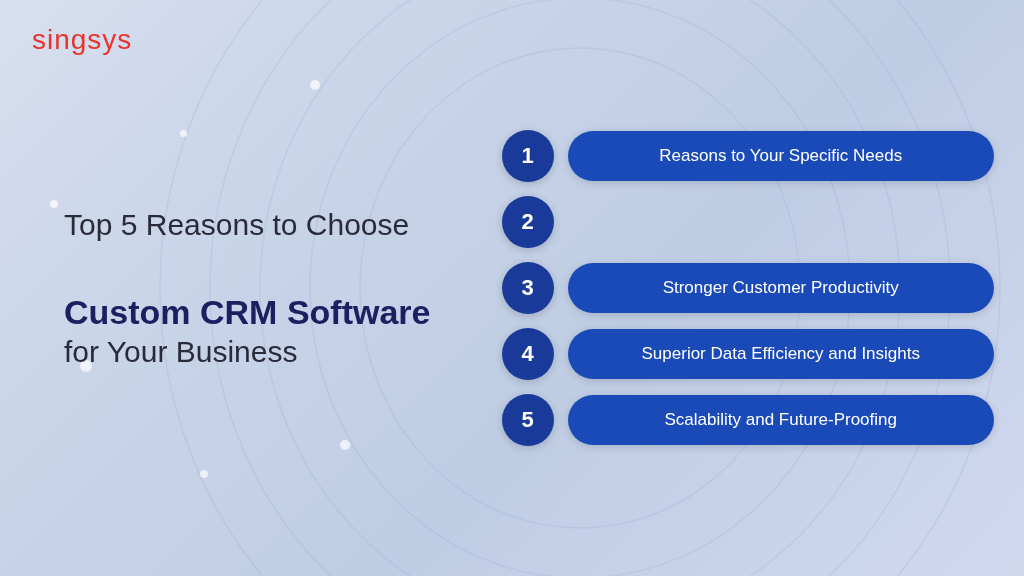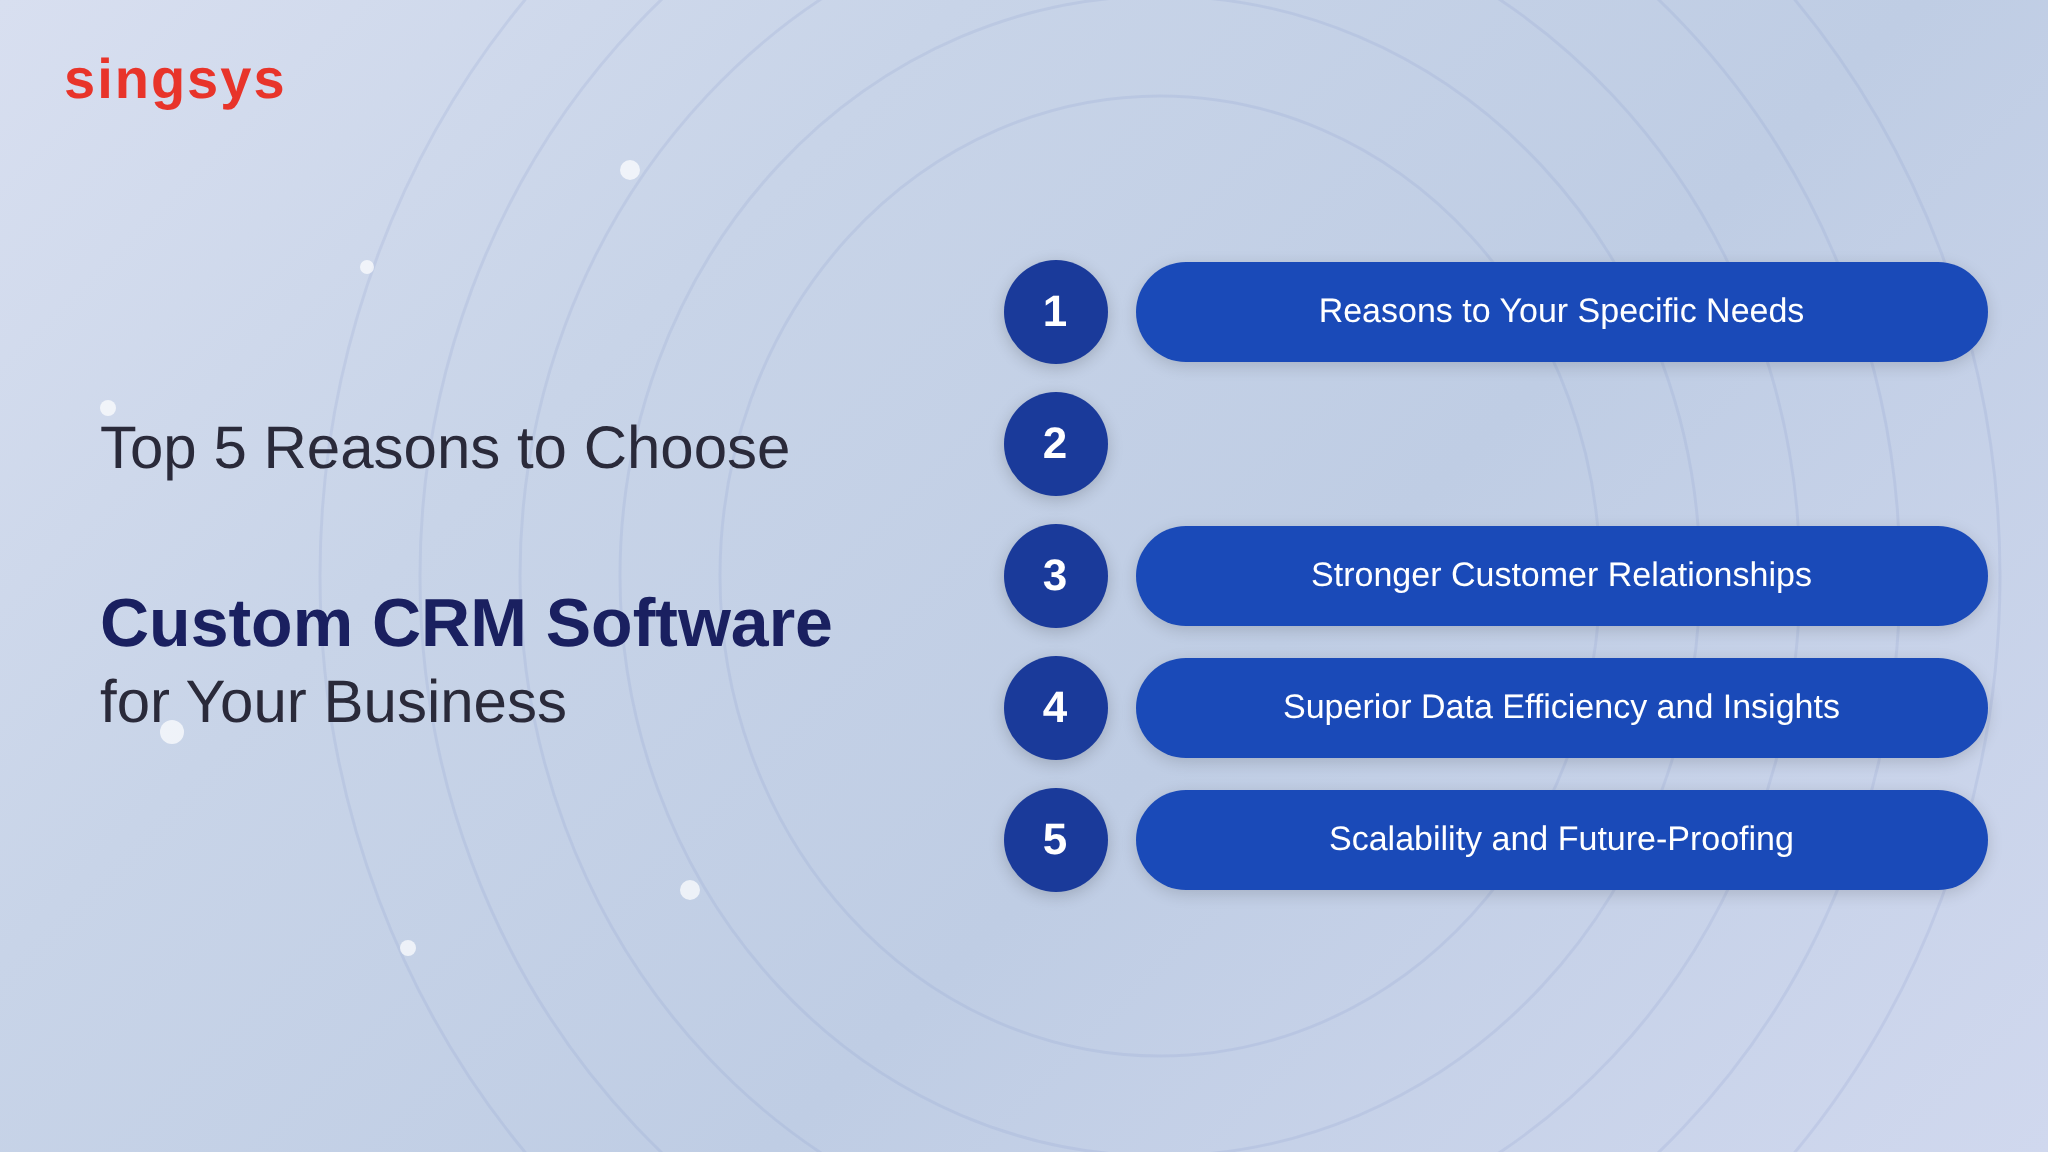--- a/index.html
+++ b/index.html
@@ -35,30 +35,30 @@
       border-radius: 50%;
       background: rgba(255,255,255,0.7);
     }
 
     
     .logo {
       position: absolute;
       top: 24px;
       left: 32px;
       font-size: 28px;
-      font-weight: 700;
+      font-weight: 400;
       color: #e8342a;
       letter-spacing: 1px;
       z-index: 10;
     }
 
     
     .left-panel {
       width: 48%;
-      padding: 40px 20px 40px 50px;
+      padding: 40px 20px 40px 64px;
       z-index: 5;
       position: relative;
     }
 
     .heading-light {
       font-size: 30px;
       font-weight: 400;
       color: #2a2a3a;
       line-height: 1.3;
     }
@@ -164,21 +164,21 @@
   <div class="right-panel" id="reasons-panel">
   <div class="reason-row">
         <div class="number-circle">1</div>
         <div class="reason-pill">Reasons to Your Specific Needs</div>
       </div>
       <div class="reason-row">
         <div class="number-circle">2</div>
       </div>
       <div class="reason-row">
         <div class="number-circle">3</div>
-        <div class="reason-pill">Stronger Customer Relationships</div>
+        <div class="reason-pill">Stronger Customer Productivity</div>
       </div>
       <div class="reason-row">
         <div class="number-circle">4</div>
         <div class="reason-pill">Superior Data Efficiency and Insights</div>
       </div>
       <div class="reason-row">
         <div class="number-circle">5</div>
         <div class="reason-pill">Scalability and Future-Proofing</div>
       </div>
     </div>

